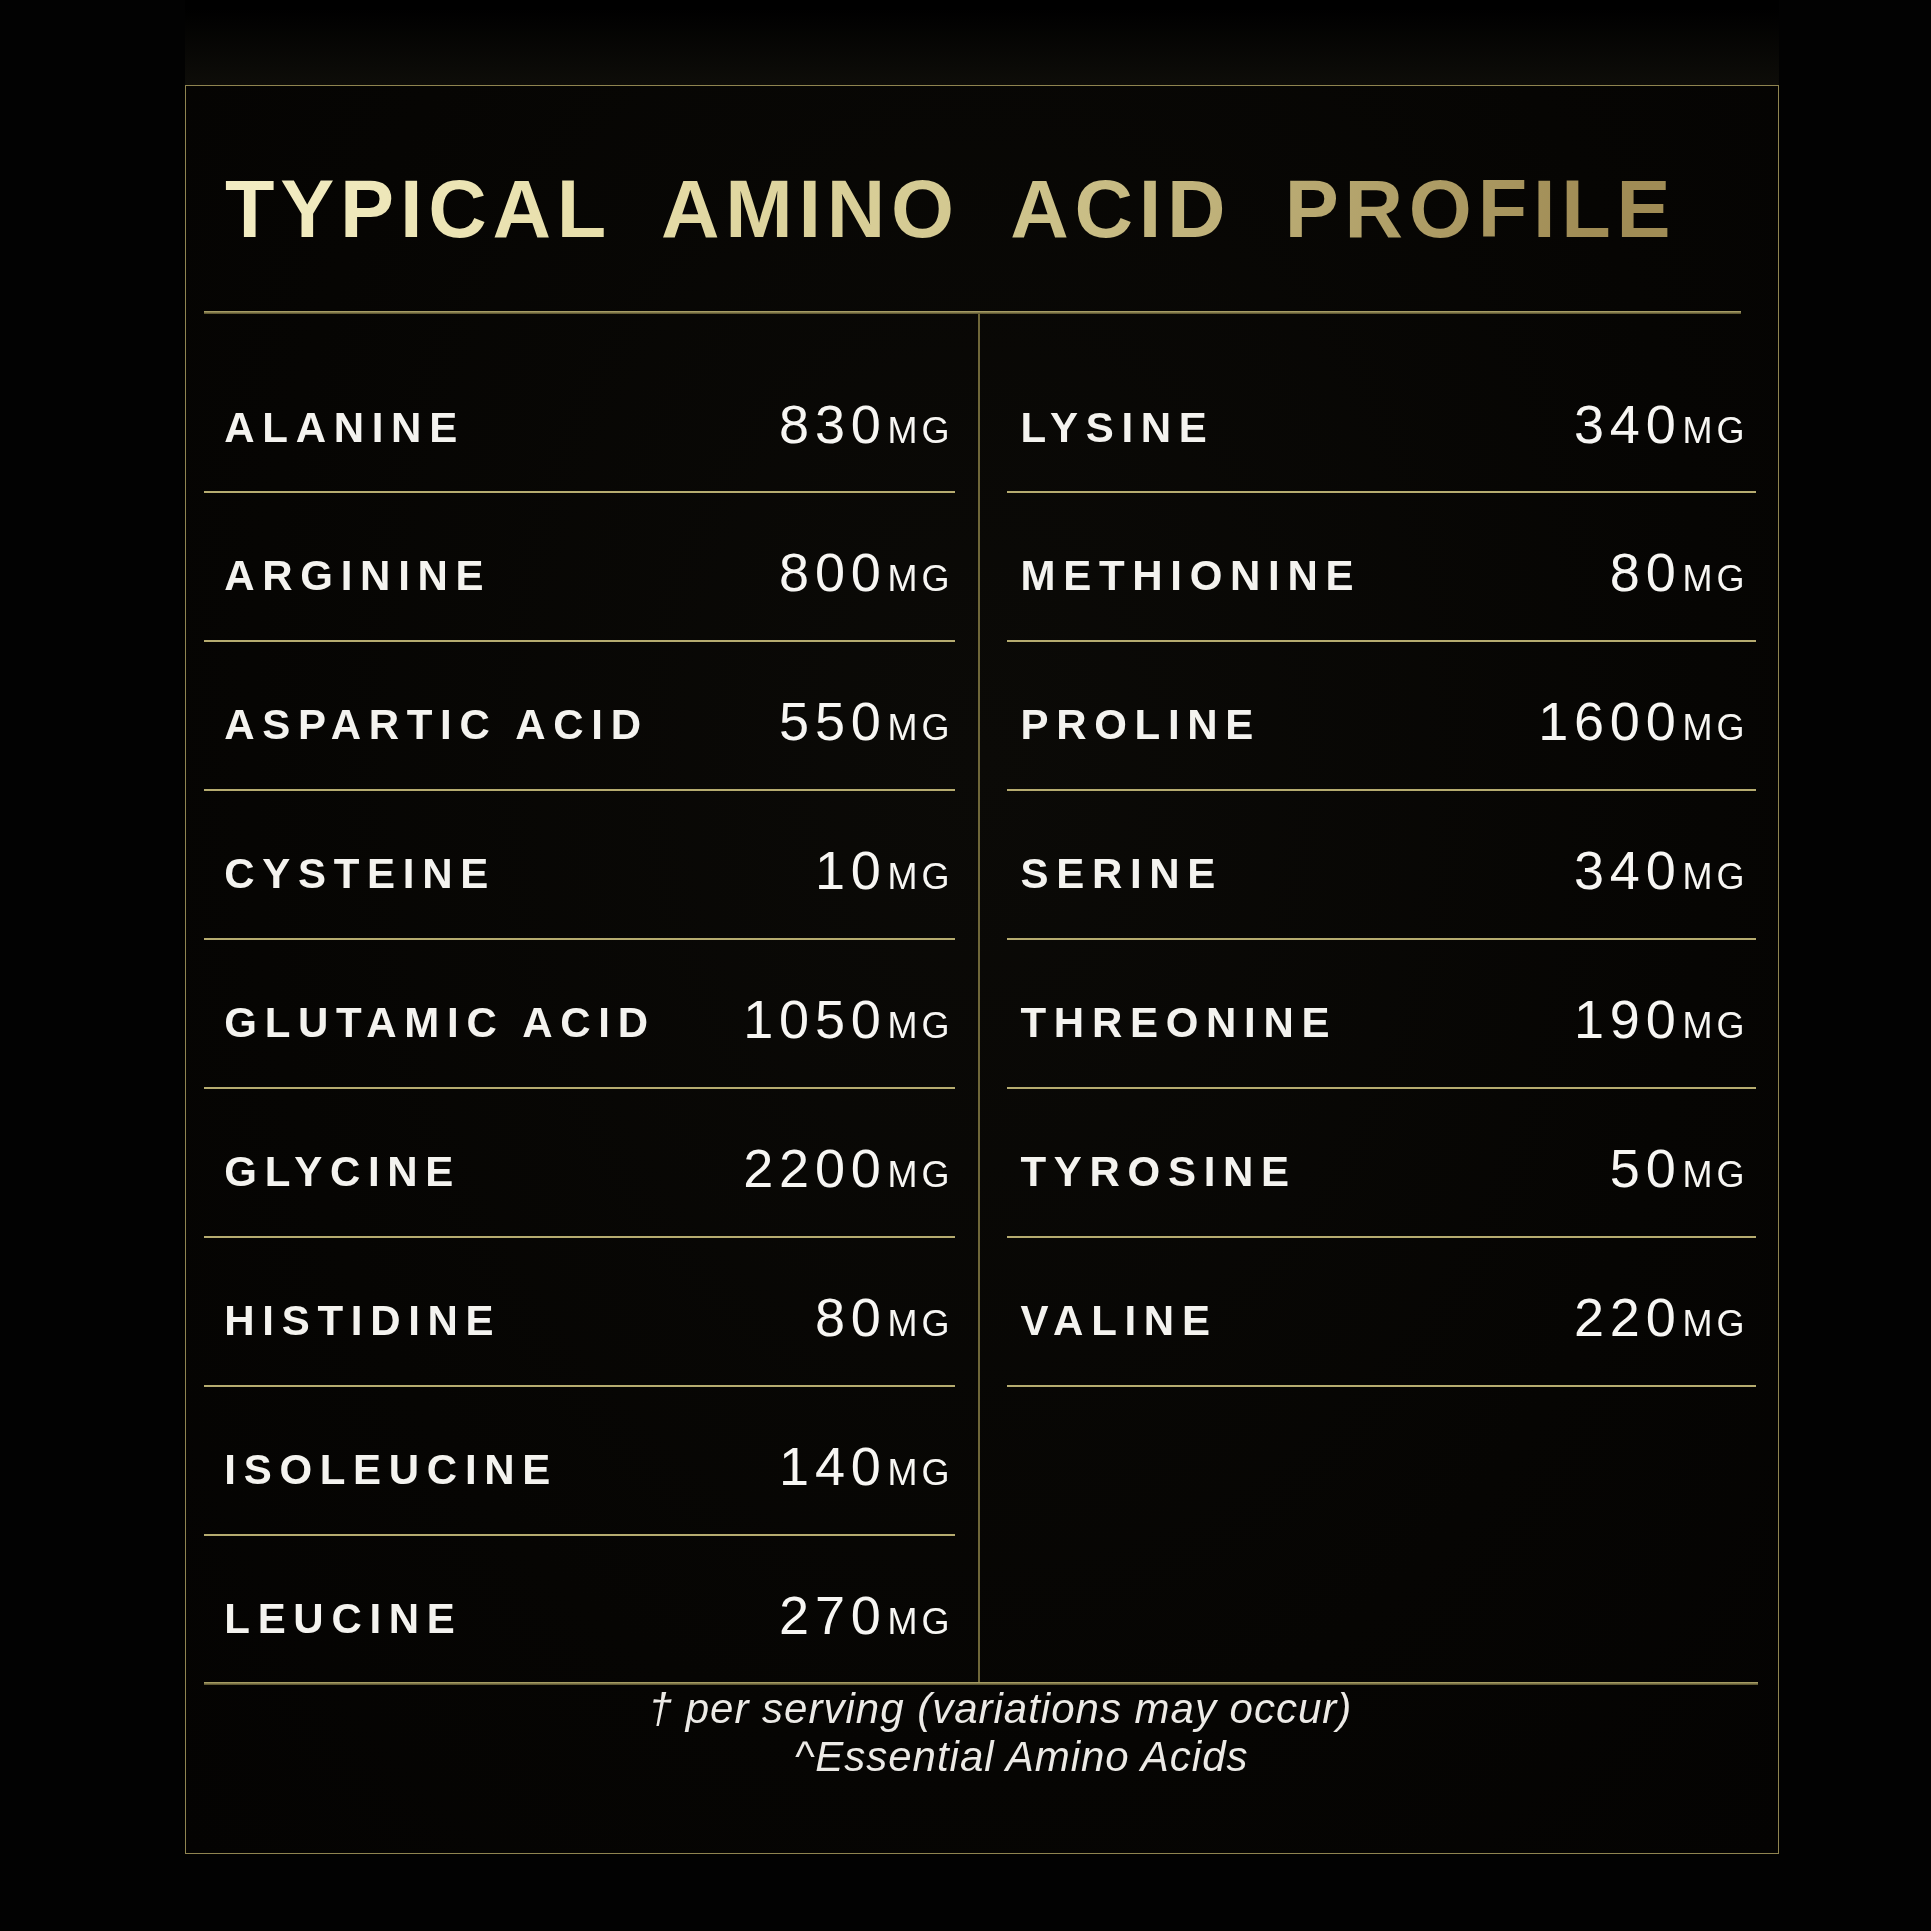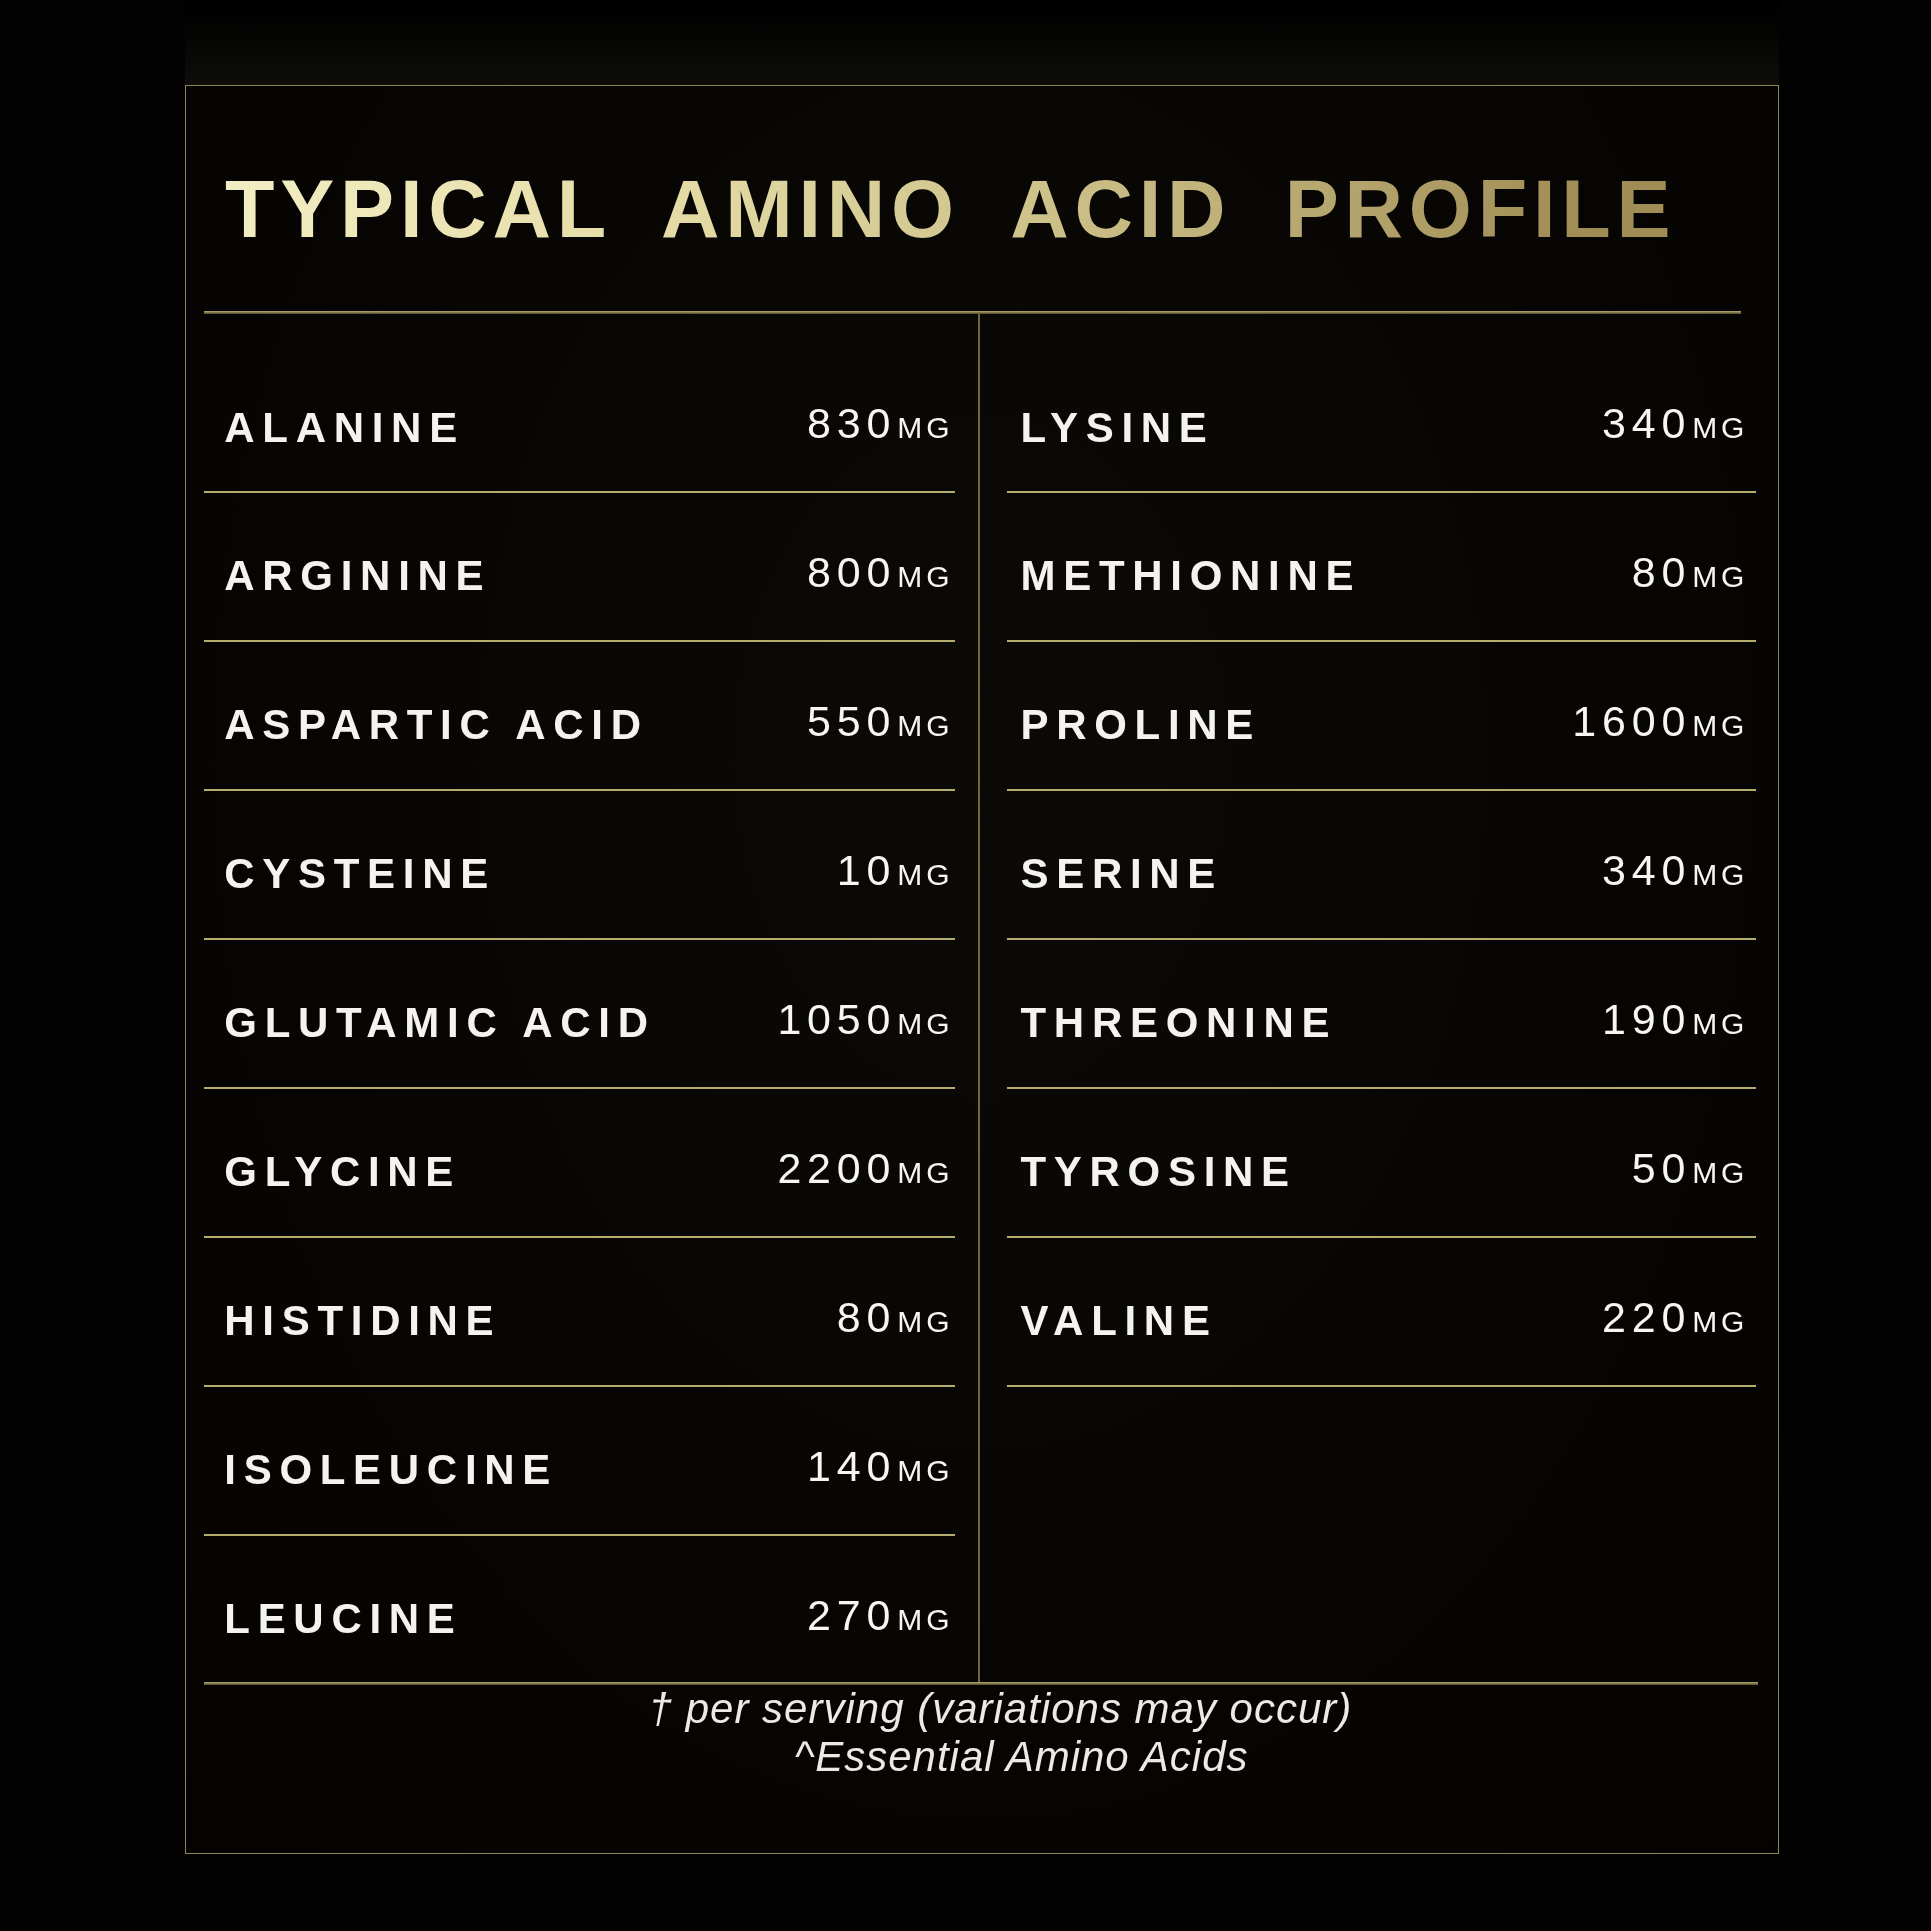--- a/index.html
+++ b/index.html
@@ -47,22 +47,22 @@
       padding-top:11.6px;}
   .col.left .row{padding-left:20px;padding-right:1.9px;}
   .col.right .row{padding-left:13.5px;padding-right:7.7px;}
   .row + .row{border-top:2.9px solid;
       border-image:linear-gradient(180deg,#b6ac70,#4f4827) 1;}
   .row.first{height:177px;padding-top:42px;}
 
   .acid{font-weight:bold;font-size:42px;letter-spacing:7.7px;
       color:#f4f3ef;line-height:1;white-space:nowrap;margin-top:8px;}
   .value{color:#f7f6f3;line-height:1;white-space:nowrap;}
-  .value .num{font-size:43px;font-weight:400;letter-spacing:5.8px;}
-  .value .unit{font-size:30px;font-weight:400;letter-spacing:3.9px;margin-left:1px;}
+  .value .num{font-size:54px;font-weight:400;letter-spacing:5.8px;}
+  .value .unit{font-size:36px;font-weight:400;letter-spacing:3.9px;margin-left:1px;}
 
   
   .footnote{position:absolute;left:0;right:0;top:1599px;height:168px;
       display:flex;align-items:center;padding-left:37px;
       font-style:italic;font-size:42px;color:#eceae6;letter-spacing:1px;flex-direction:column;}
   .footnote .part2{margin-left:42px;}
 </style>
 </head>
 <body>
 

